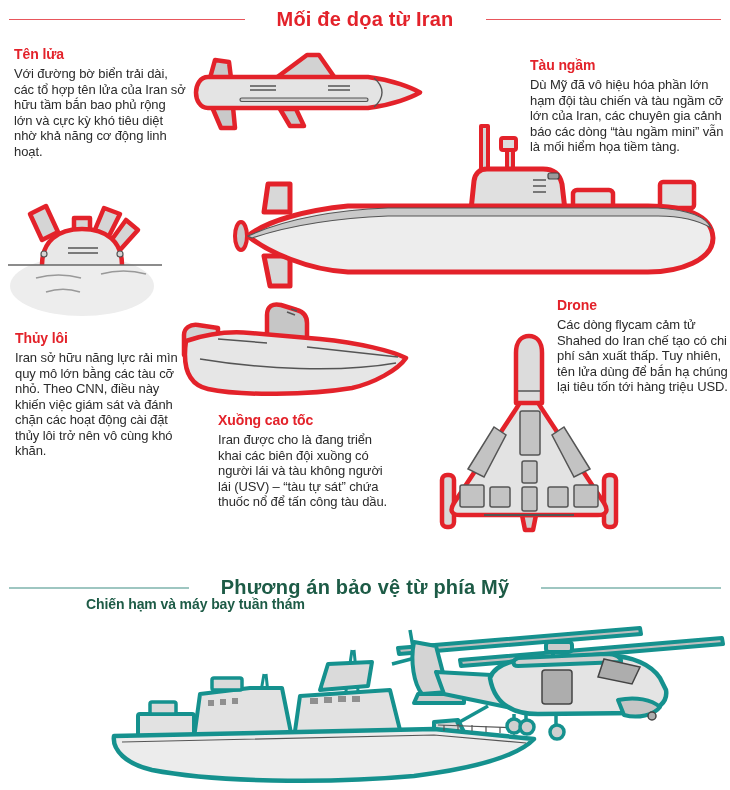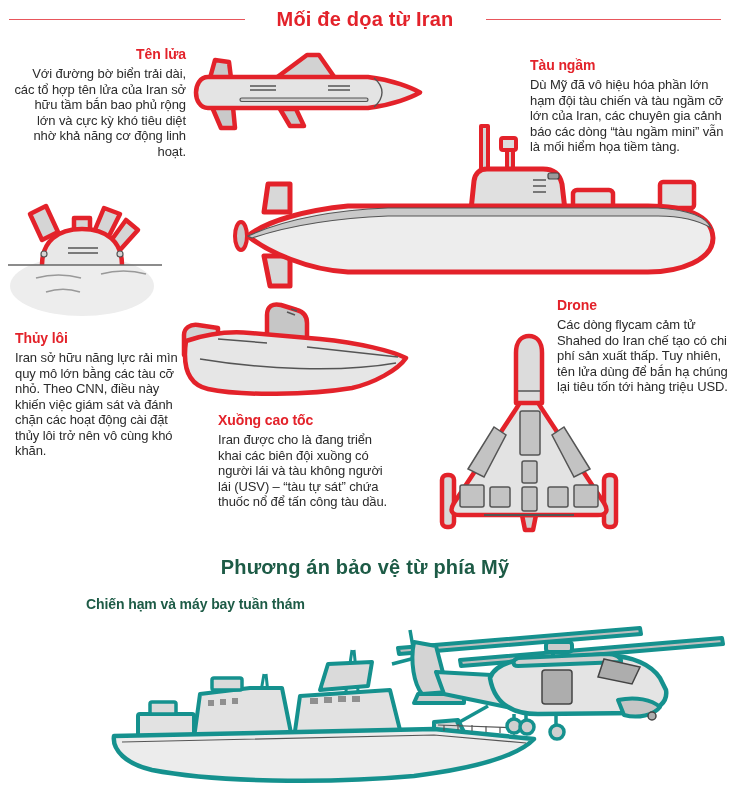--- a/index.html
+++ b/index.html
@@ -7,30 +7,30 @@
     position:relative;width:730px;height:790px;background:#fff;overflow:hidden;
     font-family:"Liberation Sans","DejaVu Sans",sans-serif;color:#2b2b2b;
   }
   
   .sec-header{position:absolute;left:0;right:0;display:flex;align-items:center;padding:0 9px;}
   .sec-header .rule{flex:1;height:2px;}
   .sec-header h1{margin:0 32px;font-size:20px;font-weight:bold;letter-spacing:.2px;white-space:nowrap;}
   .hdr-threat{top:8px;}
   .hdr-threat h1{color:#e3222a;text-align:right;}
   .hdr-threat .rule{background:#e8565c;height:1.5px;}
-  .hdr-defense{top:556px;flex-direction:column;}
+  .hdr-defense{top:576px;}
   .hdr-defense h1{color:#1d5b46;}
   .hdr-defense .rule{background:#9ec6c1;}
   
   .tblock{position:absolute;font-size:13px;line-height:15.5px;letter-spacing:-0.1px;}
   .tblock h2{margin:0 0 4px 0;font-size:14px;line-height:16px;font-weight:bold;}
   .tblock p{margin:0;}
   .threat h2{color:#e3222a;}
   .defense h2{color:#1d5b46;margin-left:44px;}
-  .t-missile{left:14px;top:46px;width:172px;text-align:right;}
+  .t-missile{left:14px;top:46px;width:172px;text-align:left;}
   .t-sub{left:530px;top:57px;width:198px;}
   .t-mine{left:15px;top:330px;width:170px;}
   .t-boat{left:218px;top:412px;width:172px;}
   .t-drone{left:557px;top:297px;width:172px;}
   .t-ship{left:42px;top:596px;width:306px;}
   
   .illus{position:absolute;}
   .i-missile{left:188px;top:48px;width:258px;height:112px;}
   .i-sub{left:228px;top:118px;width:494px;height:178px;}
   .i-mine{left:6px;top:186px;width:158px;height:138px;}

